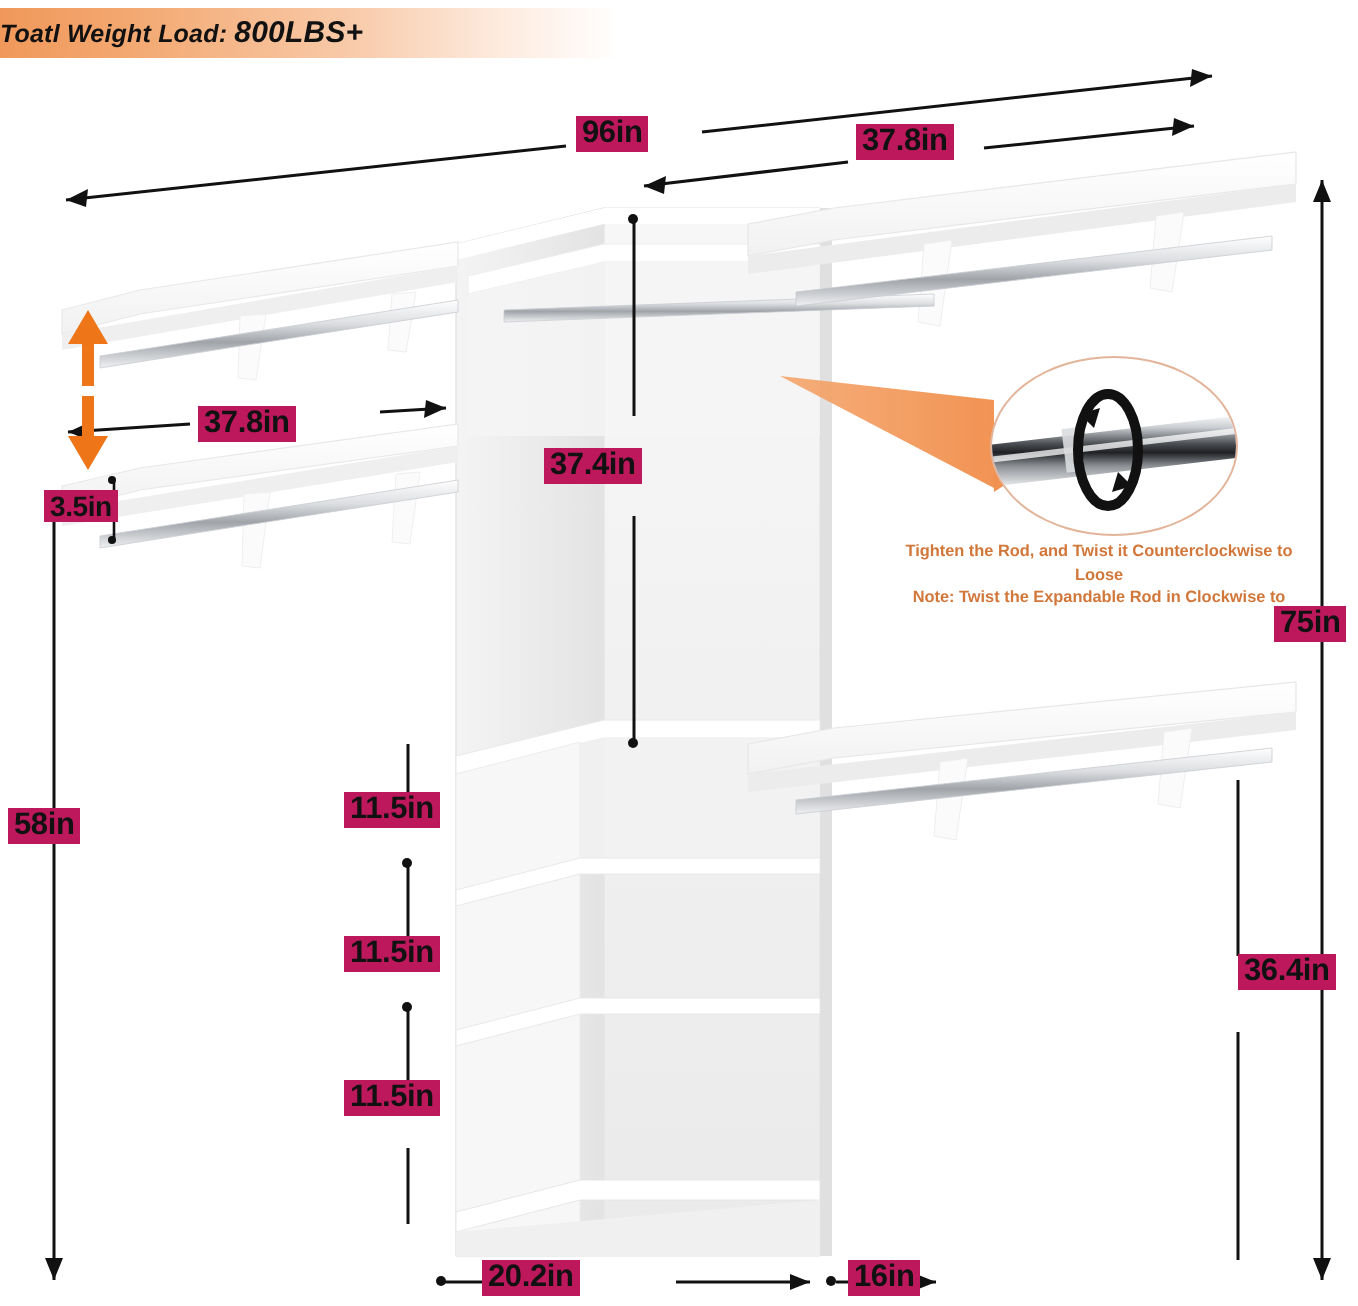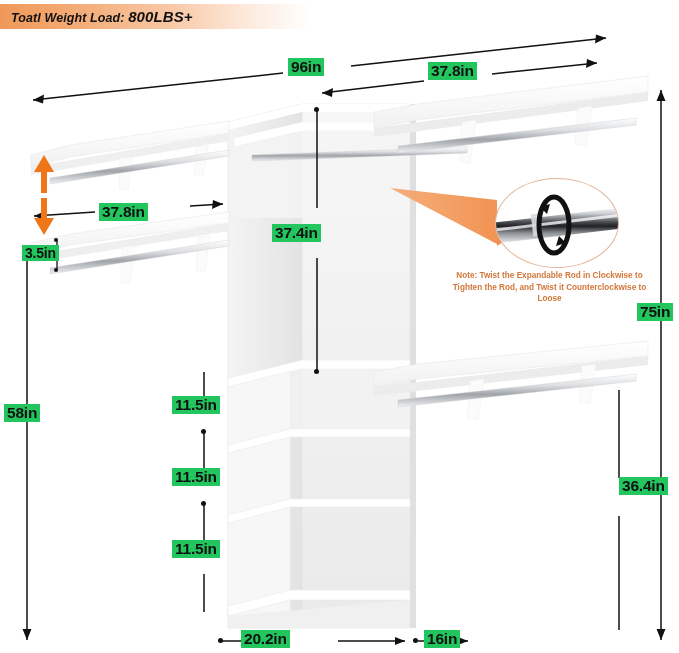--- a/index.html
+++ b/index.html
@@ -10,25 +10,25 @@
   }
   .stage{position:absolute;left:0;top:0;width:679px;height:653px;}
 
   
   #weight-banner{
     position:absolute;left:0;top:4px;width:310px;height:25px;
     background:linear-gradient(90deg,#f0985a 0%,#f3a972 22%,#f8c8a6 55%,#fdeadd 80%,#ffffff 100%);
     display:flex;align-items:center;
   }
   #weight-banner .btxt{
-    padding-left:11px;font-style:italic;font-weight:bold;font-size:12.5px;
+    font-style:italic;font-weight:bold;font-size:12.5px;
     color:#111;letter-spacing:.1px;white-space:nowrap;
   }
   #weight-banner .bnum{font-size:15px;}
-  .lbl{position:absolute;font-weight:bold;color:#111;background:#22c55e;
+  .lbl{position:absolute;font-weight:bold;color:#111;background:#be185d;
        font-size:15.5px;letter-spacing:-.2px;white-space:nowrap;padding:0 3px;}
   .lbl.sm{font-size:14px;}
   .dot{position:absolute;width:5px;height:5px;border-radius:50%;background:#111;}
   svg.ov{position:absolute;left:0;top:0;width:679px;height:653px;overflow:visible;
          pointer-events:none;}
   
   #rod-note{
     position:absolute;left:447px;top:270px;width:205px;
     font-size:8.2px;line-height:11.5px;color:#d2773a;font-weight:bold;
     text-align:center;
@@ -250,17 +250,17 @@
       <polygon points="-6,44 130,28 130,49 -6,65" fill="url(#cr)"></polygon>
       <polygon points="-6,50 130,34 130,37 -6,53" fill="#ffffff" opacity=".75"></polygon>
       <rect x="36" y="35" width="9" height="22" fill="#d9dbde" opacity=".9" transform="rotate(-7 40 46)"></rect>
       <ellipse cx="58" cy="46" rx="15" ry="28" fill="none" stroke="#111" stroke-width="5"></ellipse>
       <path d="M44,28 l10,-3 l-3,10 Z" fill="#111"></path>
       <path d="M70,64 l-10,3 l3,-10 Z" fill="#111"></path>
     </svg>
   </div>
 
   <div id="rod-note">
+    <div>Tighten the Rod, and Twist it Counterclockwise to Loose</div>
     <div>Note: Twist the Expandable Rod in Clockwise to</div>
-    <div>Tighten the Rod, and Twist it Counterclockwise to Loose</div>
   </div>
 
 </div>
 
 </body></html>

